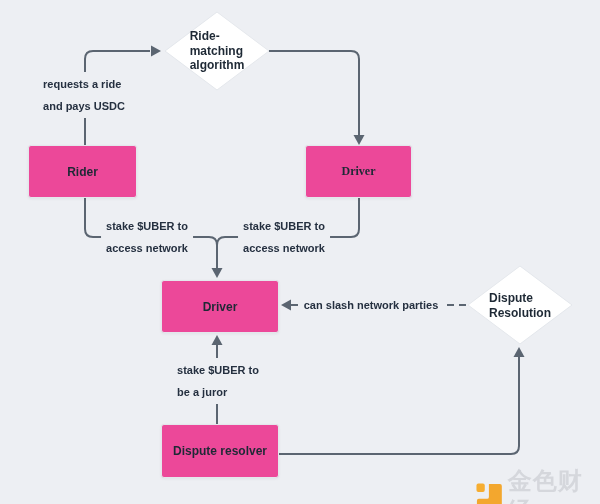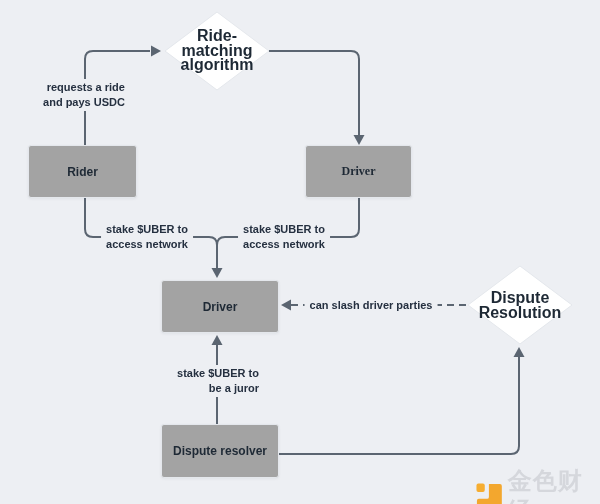--- a/index.html
+++ b/index.html
@@ -7,41 +7,41 @@
     position:relative;
     width:600px;height:504px;
     background:#edeff3;
     font-family:"Liberation Sans","DejaVu Sans",sans-serif;
     overflow:hidden;
   }
   .layer{position:absolute;left:0;top:0;}
   .node{
     position:absolute;
     display:flex;align-items:center;justify-content:center;
-    background:#a3a3a3;
+    background:#ec4899;
     border:1px solid #e4e7ec;
     border-radius:3px;
     box-shadow:0 1px 3px rgba(25,35,55,.06);
     font-size:12px;font-weight:600;color:#1e2935;
     box-sizing:border-box;
     text-align:center;
   }
   .diamond-label{
     position:absolute;
     transform:translate(-50%,-50%);
-    font-size:16px;font-weight:600;color:#1e2935;
-    line-height:14.5px;text-align:center;white-space:pre-line;
+    font-size:12px;font-weight:600;color:#1e2935;
+    line-height:14.5px;text-align:left;white-space:pre-line;
   }
   .edge-label{
     position:absolute;
     transform:translate(-50%,-50%);
     background:#edeff3;
     padding:1px 5px;
     font-size:11px;font-weight:600;color:#253040;
-    line-height:15px;text-align:right;white-space:pre-line;
+    line-height:22px;text-align:left;white-space:pre-line;
   }
   .watermark{
     position:absolute;left:476px;top:466px;
     display:flex;align-items:center;gap:5px;
   }
   .wm-text{
     font-size:24px;font-weight:700;color:#d5d7dc;
     letter-spacing:1px;line-height:30px;
     font-family:"DejaVu Sans",sans-serif;
   }
@@ -92,21 +92,21 @@
   <div class="node" style="left:305px;top:145px;width:107px;height:53px;font-family:Liberation Serif, serif;">Driver</div>
   <div class="node" style="left:161px;top:280px;width:118px;height:53px;">Driver</div>
   <div class="node" style="left:161px;top:424px;width:118px;height:54px;">Dispute resolver</div>
 
   <div class="edge-label" style="left:84px;top:95px;">requests a ride
 and pays USDC</div>
   <div class="edge-label" style="left:147px;top:237px;">stake $UBER to
 access network</div>
   <div class="edge-label" style="left:284px;top:237px;">stake $UBER to
 access network</div>
-  <div class="edge-label" style="left:371px;top:305px;">can slash driver parties</div>
+  <div class="edge-label" style="left:371px;top:305px;">can slash network parties</div>
   <div class="edge-label" style="left:218px;top:381px;">stake $UBER to
 be a juror</div>
 
   <div class="watermark">
     <svg width="29" height="29" viewBox="0 0 29 29">
       <rect x="0.5" y="0.5" width="9" height="9" rx="2" fill="#f6ad30"></rect>
       <path d="M14 1 H26 Q28 1 28 3 V25 Q28 27 26 27 H3 Q1 27 1 25 V19 Q1 17 3 17 H12 Q14 17 14 15 Z" fill="#f3a72e"></path>
     </svg>
     <span class="wm-text">金色财经</span>
   </div>

